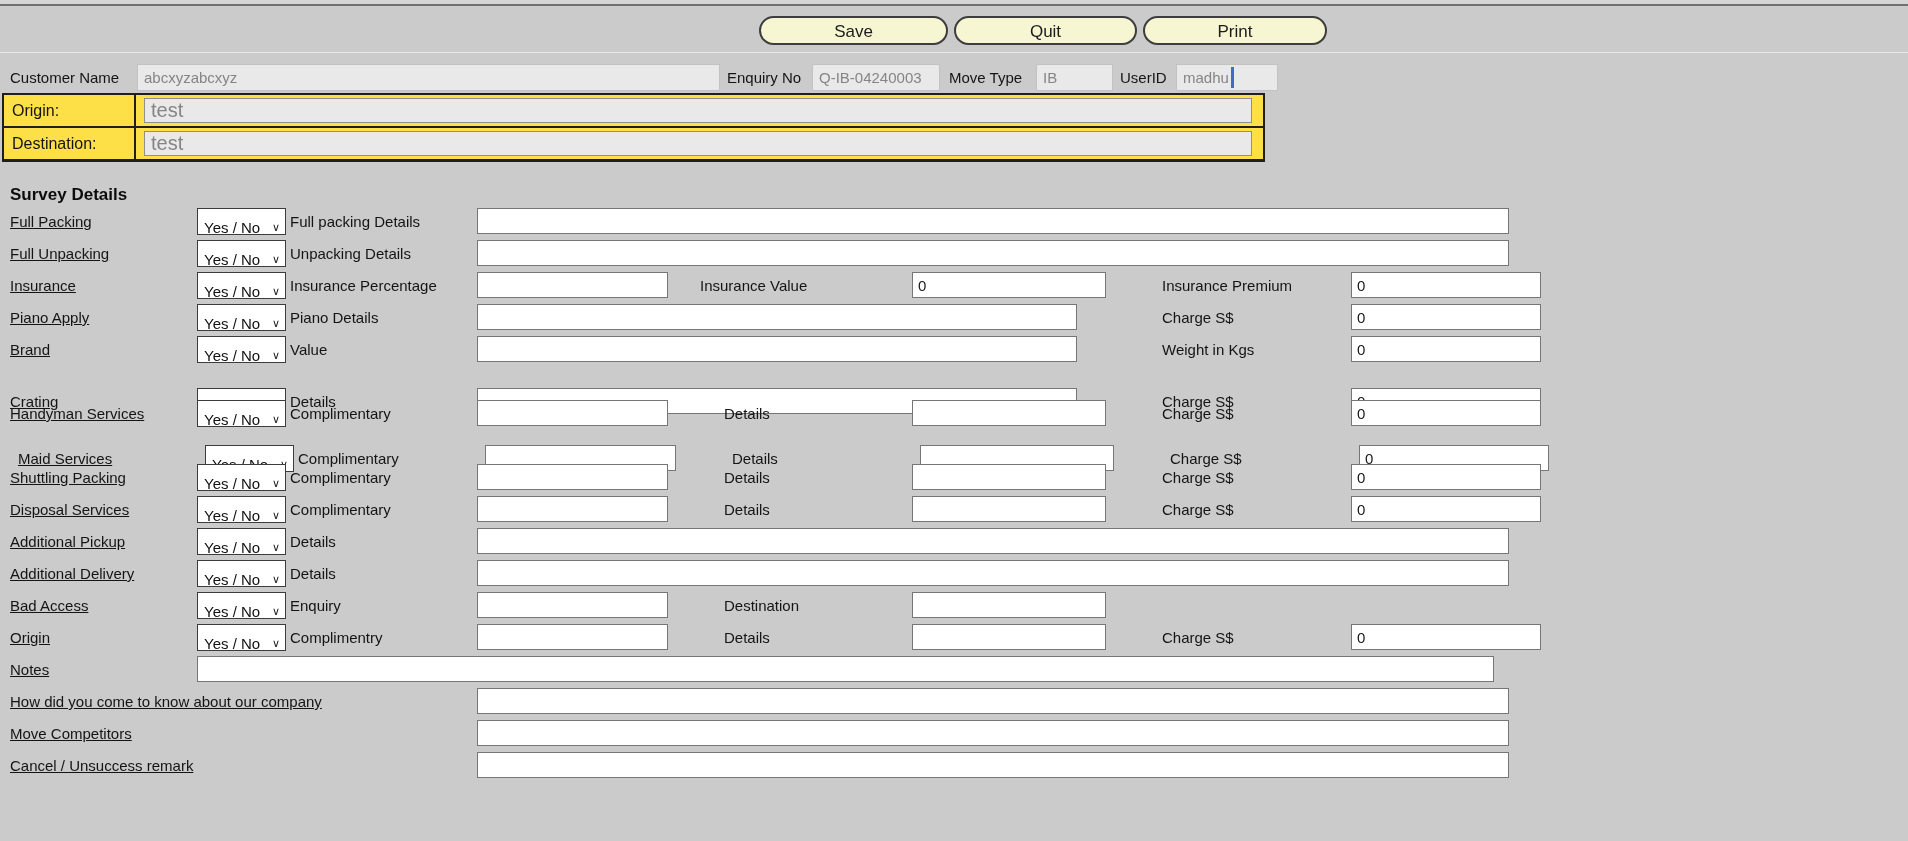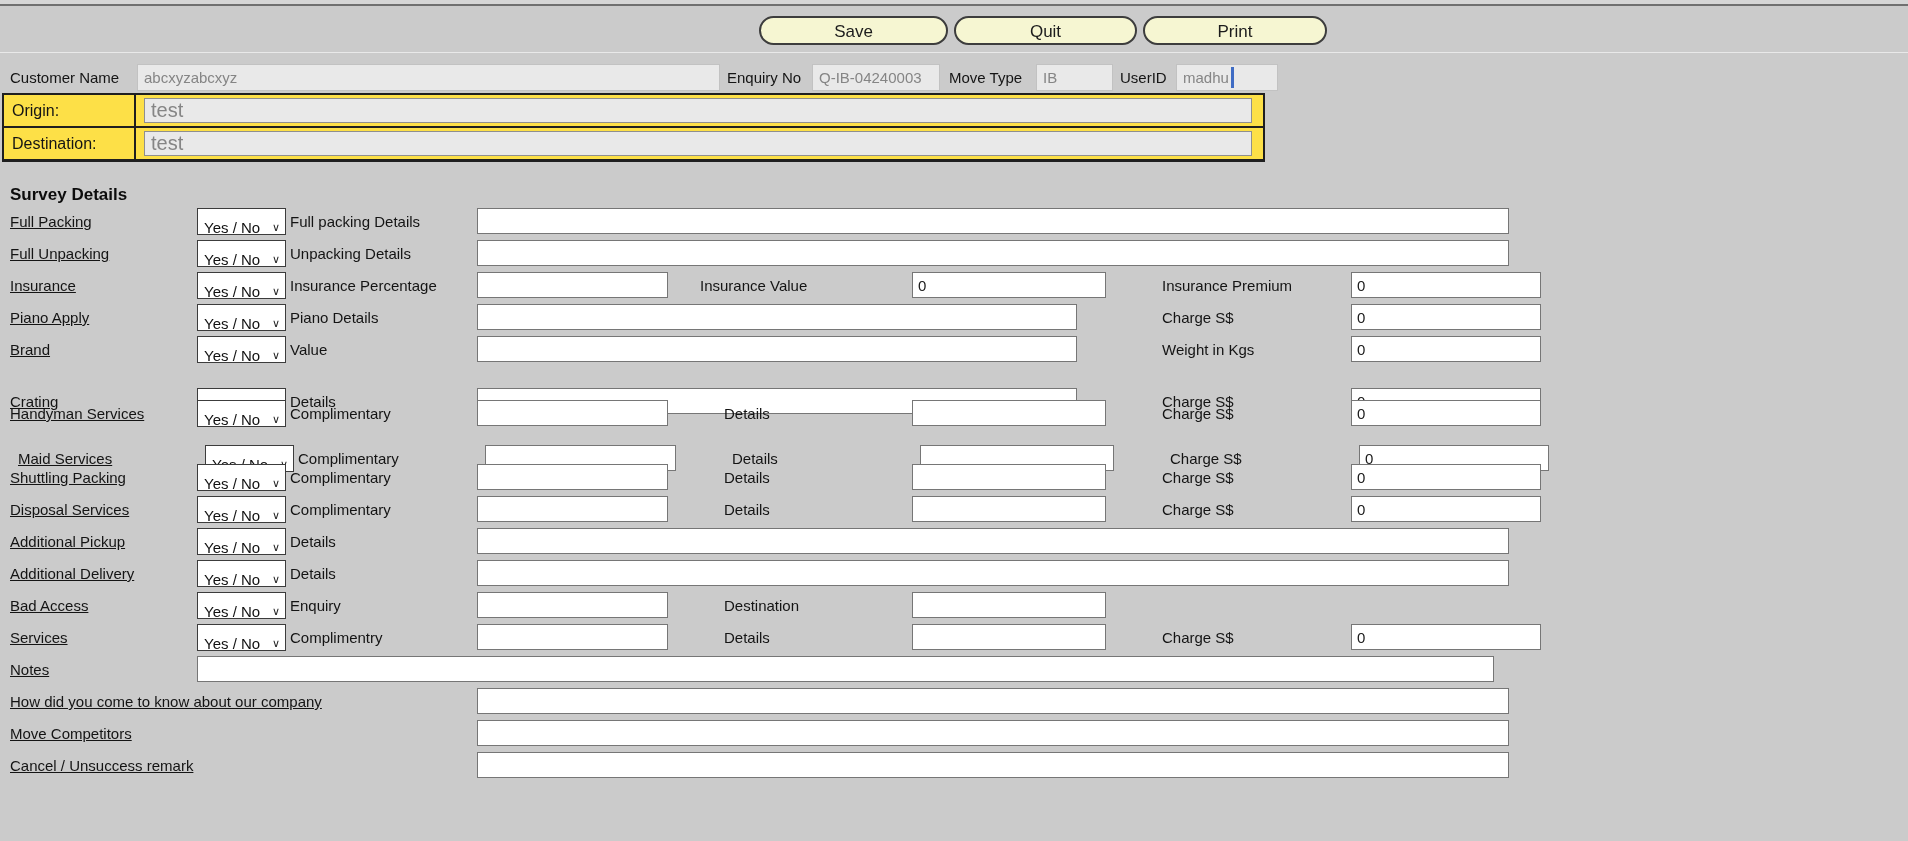--- a/index.html
+++ b/index.html
@@ -262,21 +262,21 @@
         <div class="ynselect">
           <span>Yes / No</span>
           <span class="chev">∨</span>
         </div>
         <span class="lbl sublabel">Enquiry</span>
         <input class="f in-a" value="" style="">
         <span class="lbl mid-label">Destination</span>
         <input class="f in-b" value="" style="">
       </div>
       <div class="row" style="top: 624px;">
-        <span class="lbl row-label">Services</span>
+        <span class="lbl row-label">Origin</span>
         <div class="ynselect">
           <span>Yes / No</span>
           <span class="chev">∨</span>
         </div>
         <span class="lbl sublabel">Complimentry</span>
         <input class="f in-a" value="" style="">
         <span class="lbl mid-label">Details</span>
         <input class="f in-b" value="" style="">
         <span class="lbl right-label">Charge S$</span>
         <input class="f in-c" value="0" style="">

